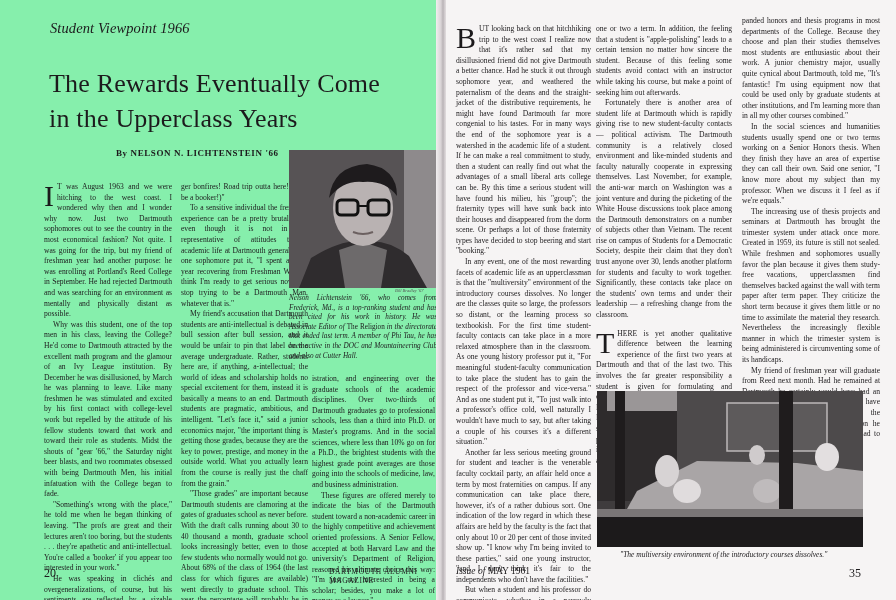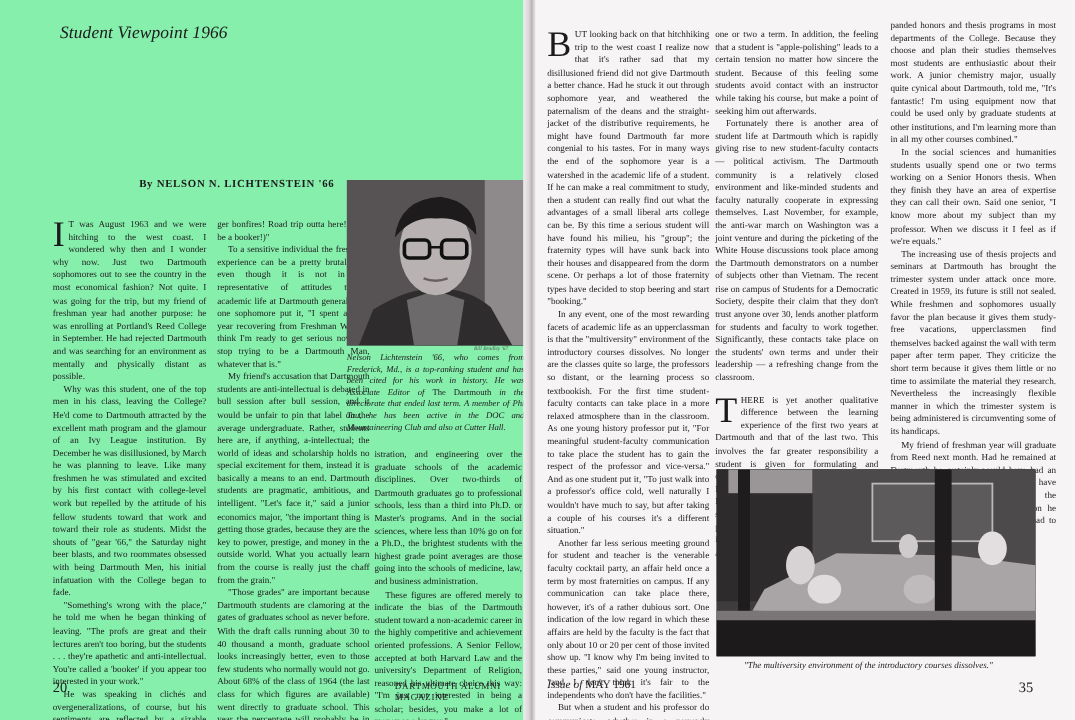--- a/index.html
+++ b/index.html
@@ -27,20 +27,24 @@
   .folio { position:absolute; font-size:12px; }
   .runhead { position:absolute; font-size:7.5px; letter-spacing:0.6px; }
   .issue { position:absolute; font-size:9.5px; }
   .issue i { font-style:italic;margin-top:16px; }
 </style>
 </head>
 <body>
 
 <div class="page page-left">
   <div class="kicker">Student Viewpoint 1966</div>
+  <h1 class="title">
+    <span>The Rewards Eventually Come</span><br>
+    <span>in the Upperclass Years</span>
+  </h1>
   <div class="byline">By NELSON N. LICHTENSTEIN '66</div>
 
   <div class="col" style="left:44px; top:182px; width:128px;">
     <p class="noindent"><span class="dropcap">I</span><span>T was August 1963 and we were hitching to the west coast. I wondered why then and I wonder why now. Just two Dartmouth sophomores out to see the country in the most economical fashion? Not quite. I was going for the trip, but my friend of freshman year had another purpose: he was enrolling at Portland's Reed College in September. He had rejected Dartmouth and was searching for an environment as mentally and physically distant as possible.</span></p>
     <p>Why was this student, one of the top men in his class, leaving the College? He'd come to Dartmouth attracted by the excellent math program and the glamour of an Ivy League institution. By December he was disillusioned, by March he was planning to leave. Like many freshmen he was stimulated and excited by his first contact with college-level work but repelled by the attitude of his fellow students toward that work and toward their role as students. Midst the shouts of "gear '66," the Saturday night beer blasts, and two roommates obsessed with being Dartmouth Men, his initial infatuation with the College began to fade.</p>
     <p>"Something's wrong with the place," he told me when he began thinking of leaving. "The profs are great and their lectures aren't too boring, but the students . . . they're apathetic and anti-intellectual. You're called a 'booker' if you appear too interested in your work."</p>
     <p>He was speaking in clichés and overgeneralizations, of course, but his sentiments are reflected by a sizable minority of Dartmouth students. As The Dartmouth editorialized in its Freshman Issue last year, "The orientation process at Dartmouth today revolves around 'tradition' and is thought by many upperclassmen to cultivate and promote the rituals and attitudes normally associated with a high-level prep school. (Show gear! Big-</p>
   </div>
 
   <div class="col" style="left:181px; top:182px; width:127px;">
@@ -60,21 +64,21 @@
       <ellipse cx="74" cy="58" rx="30" ry="38" fill="#b9b2b2"></ellipse>
       <path d="M40 48 Q44 16 78 14 Q108 18 108 46 Q96 30 74 32 Q54 30 40 48 Z" fill="#1e1b1d"></path>
       <rect x="48" y="50" width="21" height="15" rx="4" fill="none" stroke="#111" stroke-width="3"></rect>
       <rect x="79" y="50" width="21" height="15" rx="4" fill="none" stroke="#111" stroke-width="3"></rect>
       <line x1="69" y1="56" x2="79" y2="56" stroke="#111" stroke-width="2"></line>
       <path d="M64 82 Q74 86 84 82" stroke="#6b6060" stroke-width="2" fill="none"></path>
     </svg>
   </div>
   <div class="credit">Bill Bradley '67</div>
   <div class="caption-left">
-    <span>Nelson Lichtenstein '66, who comes from Frederick, Md., is a top-ranking student and has been cited for his work in history. He was Associate Editor of </span><span class="rom">The Dartmouth</span><span> in the directorate that ended last term. A member of Phi Tau, he has been active in the DOC and Mountaineering Club and also at Cutter Hall.</span>
+    <span>Nelson Lichtenstein '66, who comes from Frederick, Md., is a top-ranking student and has been cited for his work in history. He was Associate Editor of </span><span class="rom">The Religion</span><span> in the directorate that ended last term. A member of Phi Tau, he has been active in the DOC and Mountaineering Club and also at Cutter Hall.</span>
   </div>
 
   <div class="col" style="left:312px; top:374px; width:123px;">
     <p class="noindent">istration, and engineering over the graduate schools of the academic disciplines. Over two-thirds of Dartmouth graduates go to professional schools, less than a third into Ph.D. or Master's programs. And in the social sciences, where less than 10% go on for a Ph.D., the brightest students with the highest grade point averages are those going into the schools of medicine, law, and business administration.</p>
     <p>These figures are offered merely to indicate the bias of the Dartmouth student toward a non-academic career in the highly competitive and achievement oriented professions. A Senior Fellow, accepted at both Harvard Law and the university's Department of Religion, reasoned his ultimate choice this way: "I'm just not interested in being a scholar; besides, you make a lot of money as a lawyer."</p>
   </div>
 
   <div class="folio" style="left:44px; top:566px;">20</div>
   <div class="runhead" style="left:329px; top:567px;">DARTMOUTH ALUMNI MAGAZINE</div>
 </div>

